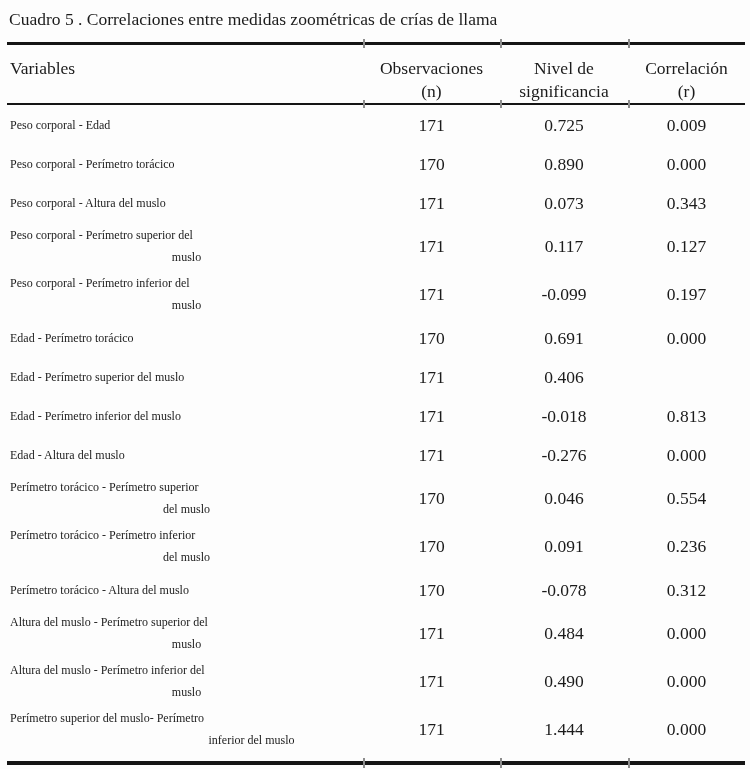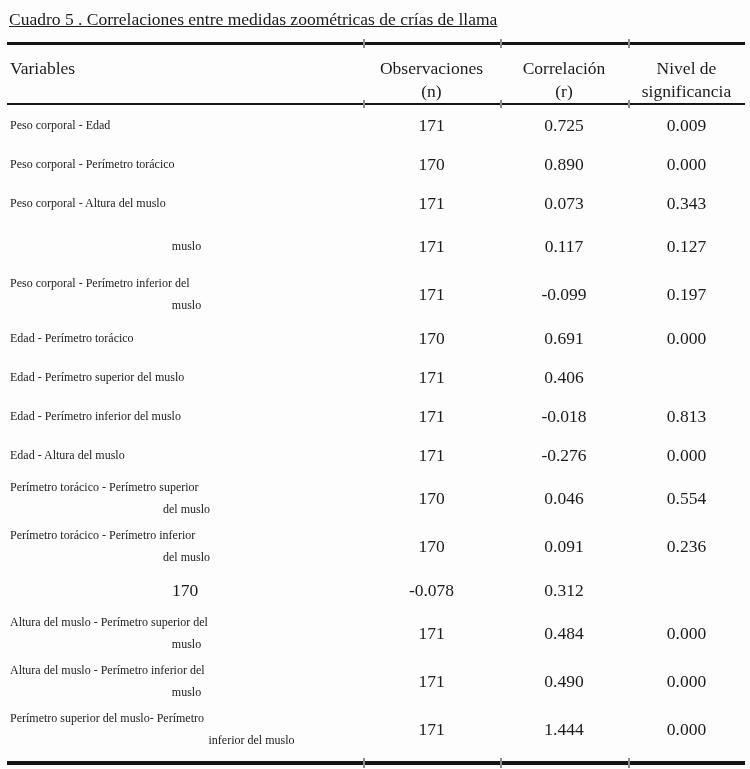--- a/index.html
+++ b/index.html
@@ -15,21 +15,20 @@
     background:var(--bg);
     color:var(--text);
     font-family:"Liberation Serif","DejaVu Serif",serif;
   }
   .page{padding:8px 5px 0 7px;}
   .title{
     font-size:17.5px;
     line-height:23px;
     padding-left:2px;
     white-space:nowrap;
-    text-decoration:underline;
   }
   .table{margin-top:11px;width:738px;position:relative;}
   .rule{position:relative;background:var(--rule);}
   .rule-top{height:3px;}
   .rule-mid{height:2px;}
   .rule-bottom{height:4px;}
   .rule .tick{position:absolute;width:2px;top:-3px;bottom:-3px;background:var(--tick);}
   .tick.t1{left:356px;}
   .tick.t2{left:493px;}
   .tick.t3{left:621px;}
@@ -80,26 +79,26 @@
       <i class="tick t3"></i>
     </div>
 
     <div class="grid header-row">
       <div class="header-cell header-var">Variables</div>
       <div class="header-cell">
         <div>Observaciones</div>
         <div>(n)</div>
       </div>
       <div class="header-cell">
+        <div>Nivel de</div>
+        <div>significancia</div>
+      </div>
+      <div class="header-cell">
         <div>Correlación</div>
         <div>(r)</div>
-      </div>
-      <div class="header-cell">
-        <div>Nivel de</div>
-        <div>significancia</div>
       </div>
     </div>
 
     <div class="rule rule-mid">
       <i class="tick t1"></i>
       <i class="tick t2"></i>
       <i class="tick t3"></i>
     </div>
 
     <div id="table-body">
@@ -125,20 +124,21 @@
     <div class="var-cell">
             <div class="var-line1">Peso corporal - Altura del muslo</div>
           </div>
     <div class="num-cell">171</div>
     <div class="num-cell">0.073</div>
     <div class="num-cell">0.343</div>
   </div>
 
   <div class="grid body-row tall">
     <div class="var-cell">
+            <div class="var-line1">Peso corporal - Perímetro superior del</div>
             <div class="var-line2">muslo</div>
           </div>
     <div class="num-cell">171</div>
     <div class="num-cell">0.117</div>
     <div class="num-cell">0.127</div>
   </div>
 
   <div class="grid body-row tall">
     <div class="var-cell">
             <div class="var-line1">Peso corporal - Perímetro inferior del</div>
@@ -198,20 +198,23 @@
     <div class="var-cell">
             <div class="var-line1">Perímetro torácico - Perímetro inferior</div>
             <div class="var-line2">del muslo</div>
           </div>
     <div class="num-cell">170</div>
     <div class="num-cell">0.091</div>
     <div class="num-cell">0.236</div>
   </div>
 
   <div class="grid body-row">
+    <div class="var-cell">
+            <div class="var-line1">Perímetro torácico - Altura del muslo</div>
+          </div>
     <div class="num-cell">170</div>
     <div class="num-cell">-0.078</div>
     <div class="num-cell">0.312</div>
   </div>
 
   <div class="grid body-row tall">
     <div class="var-cell">
             <div class="var-line1">Altura del muslo - Perímetro superior del</div>
             <div class="var-line2">muslo</div>
           </div>

